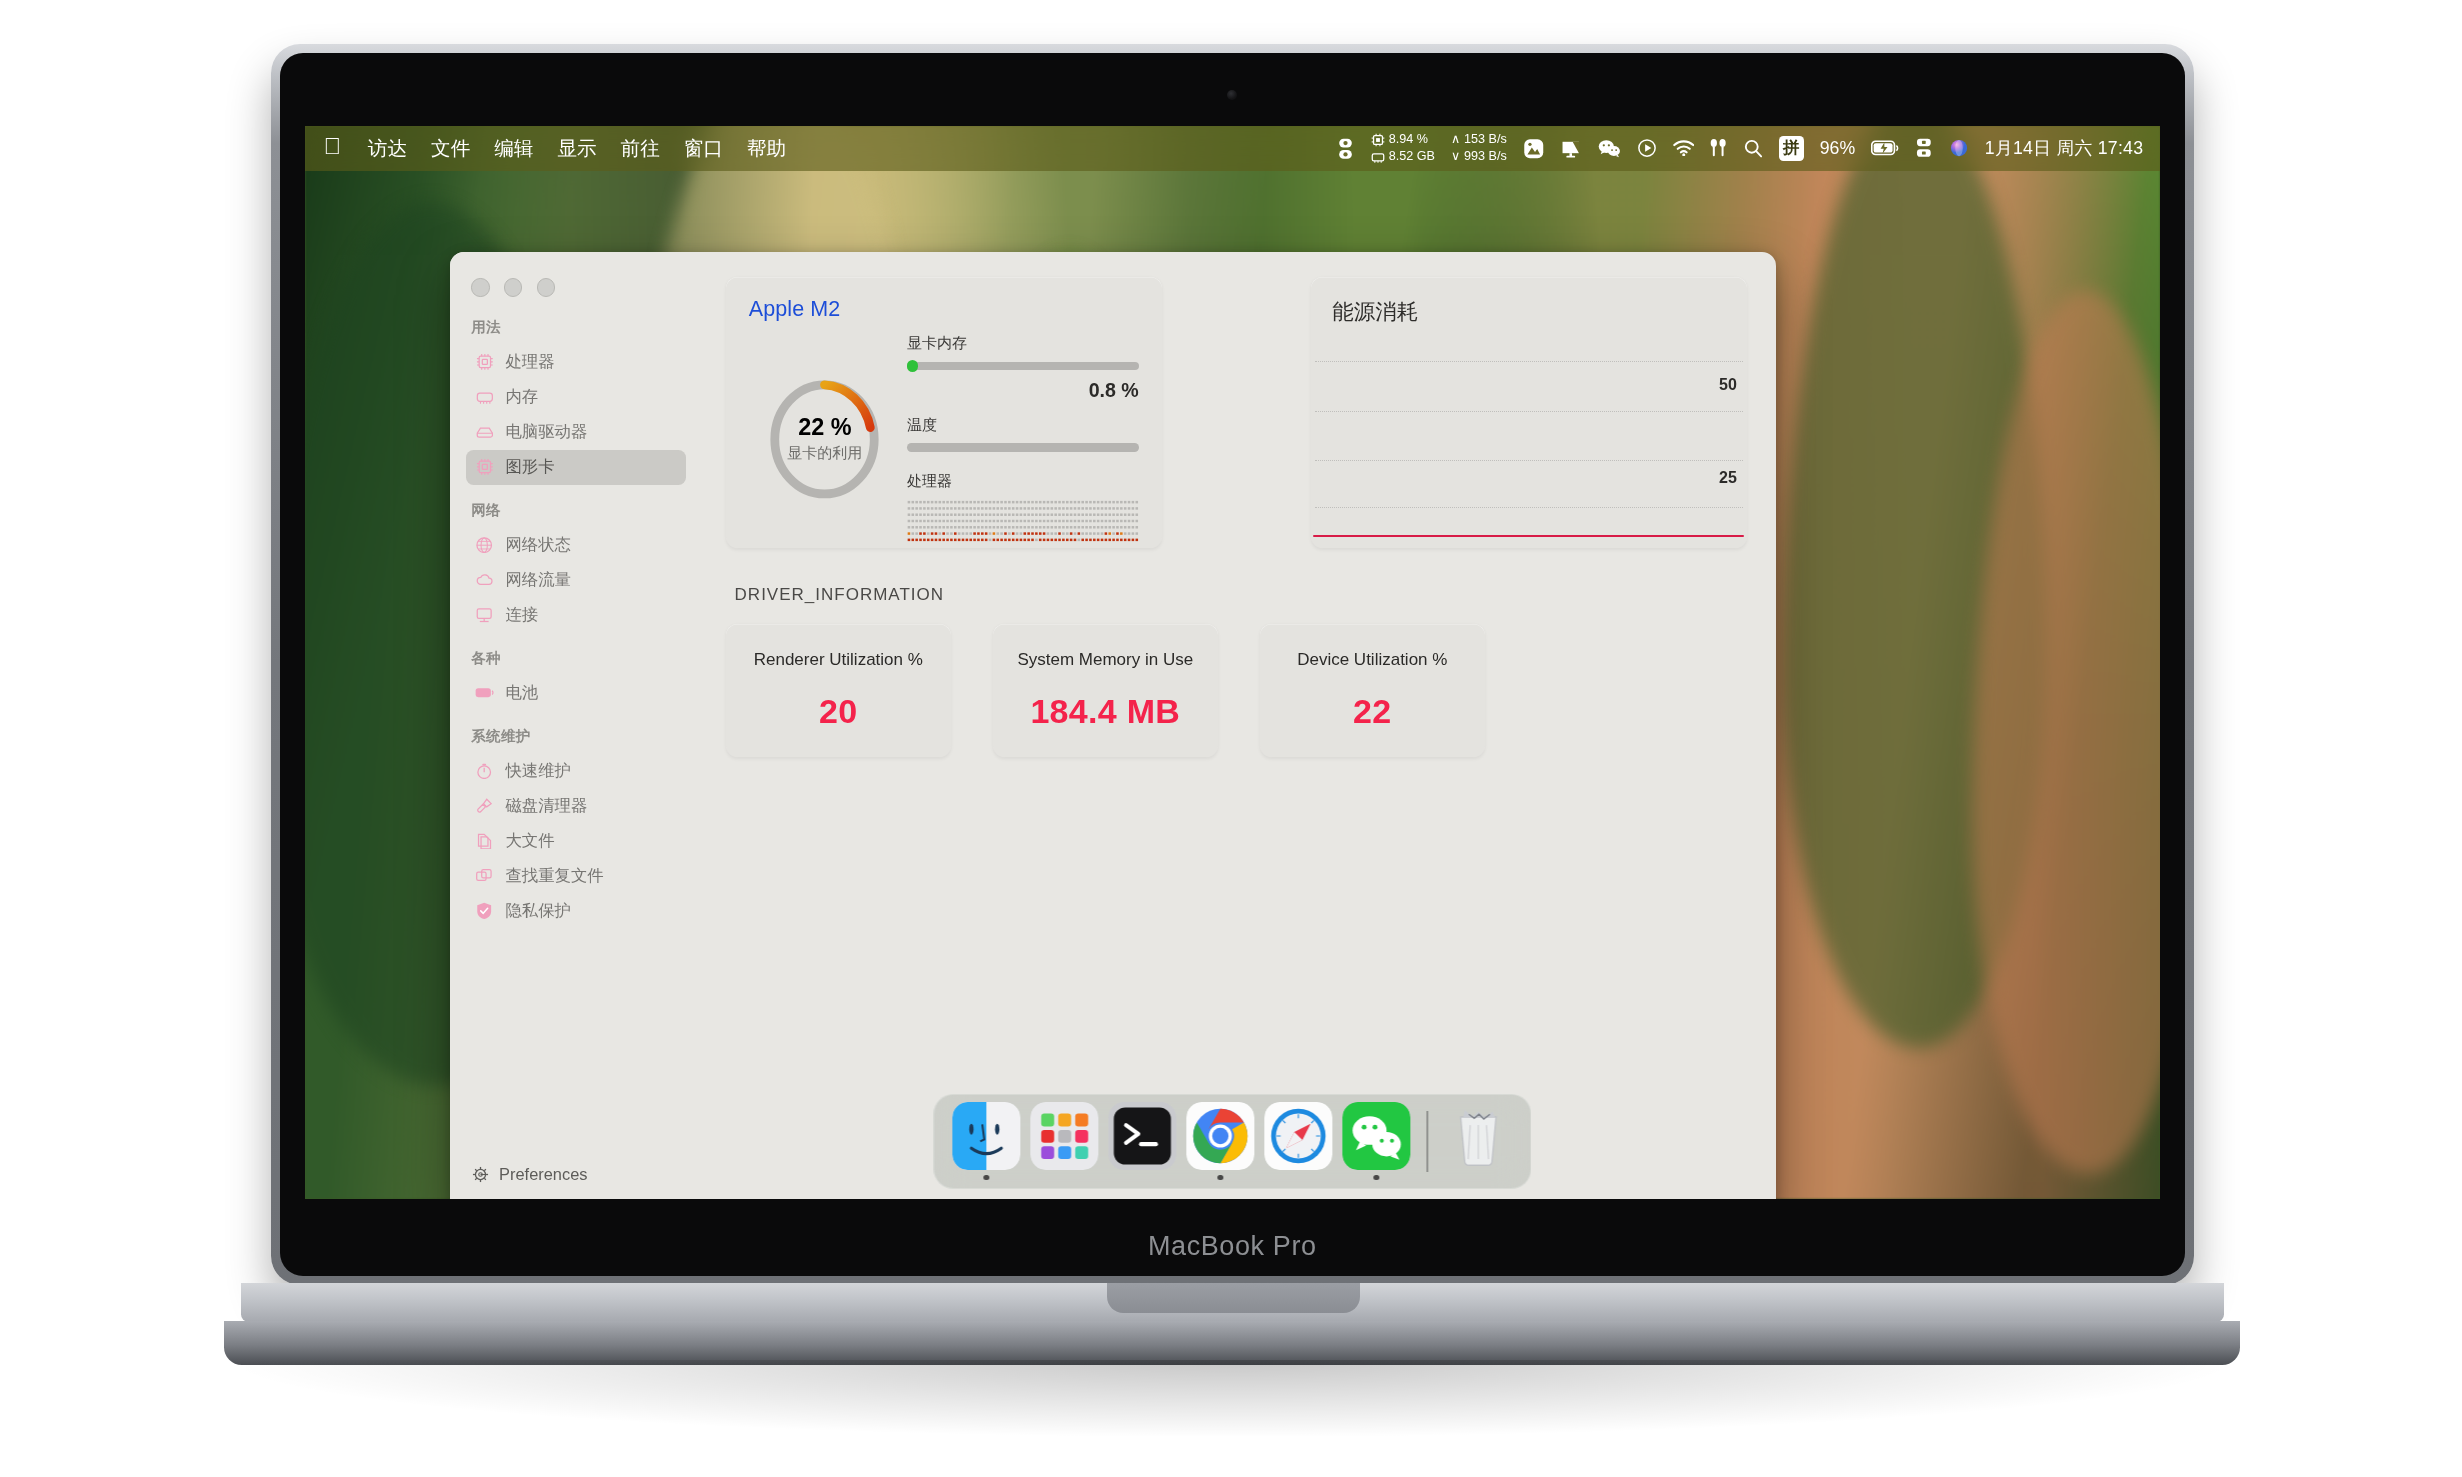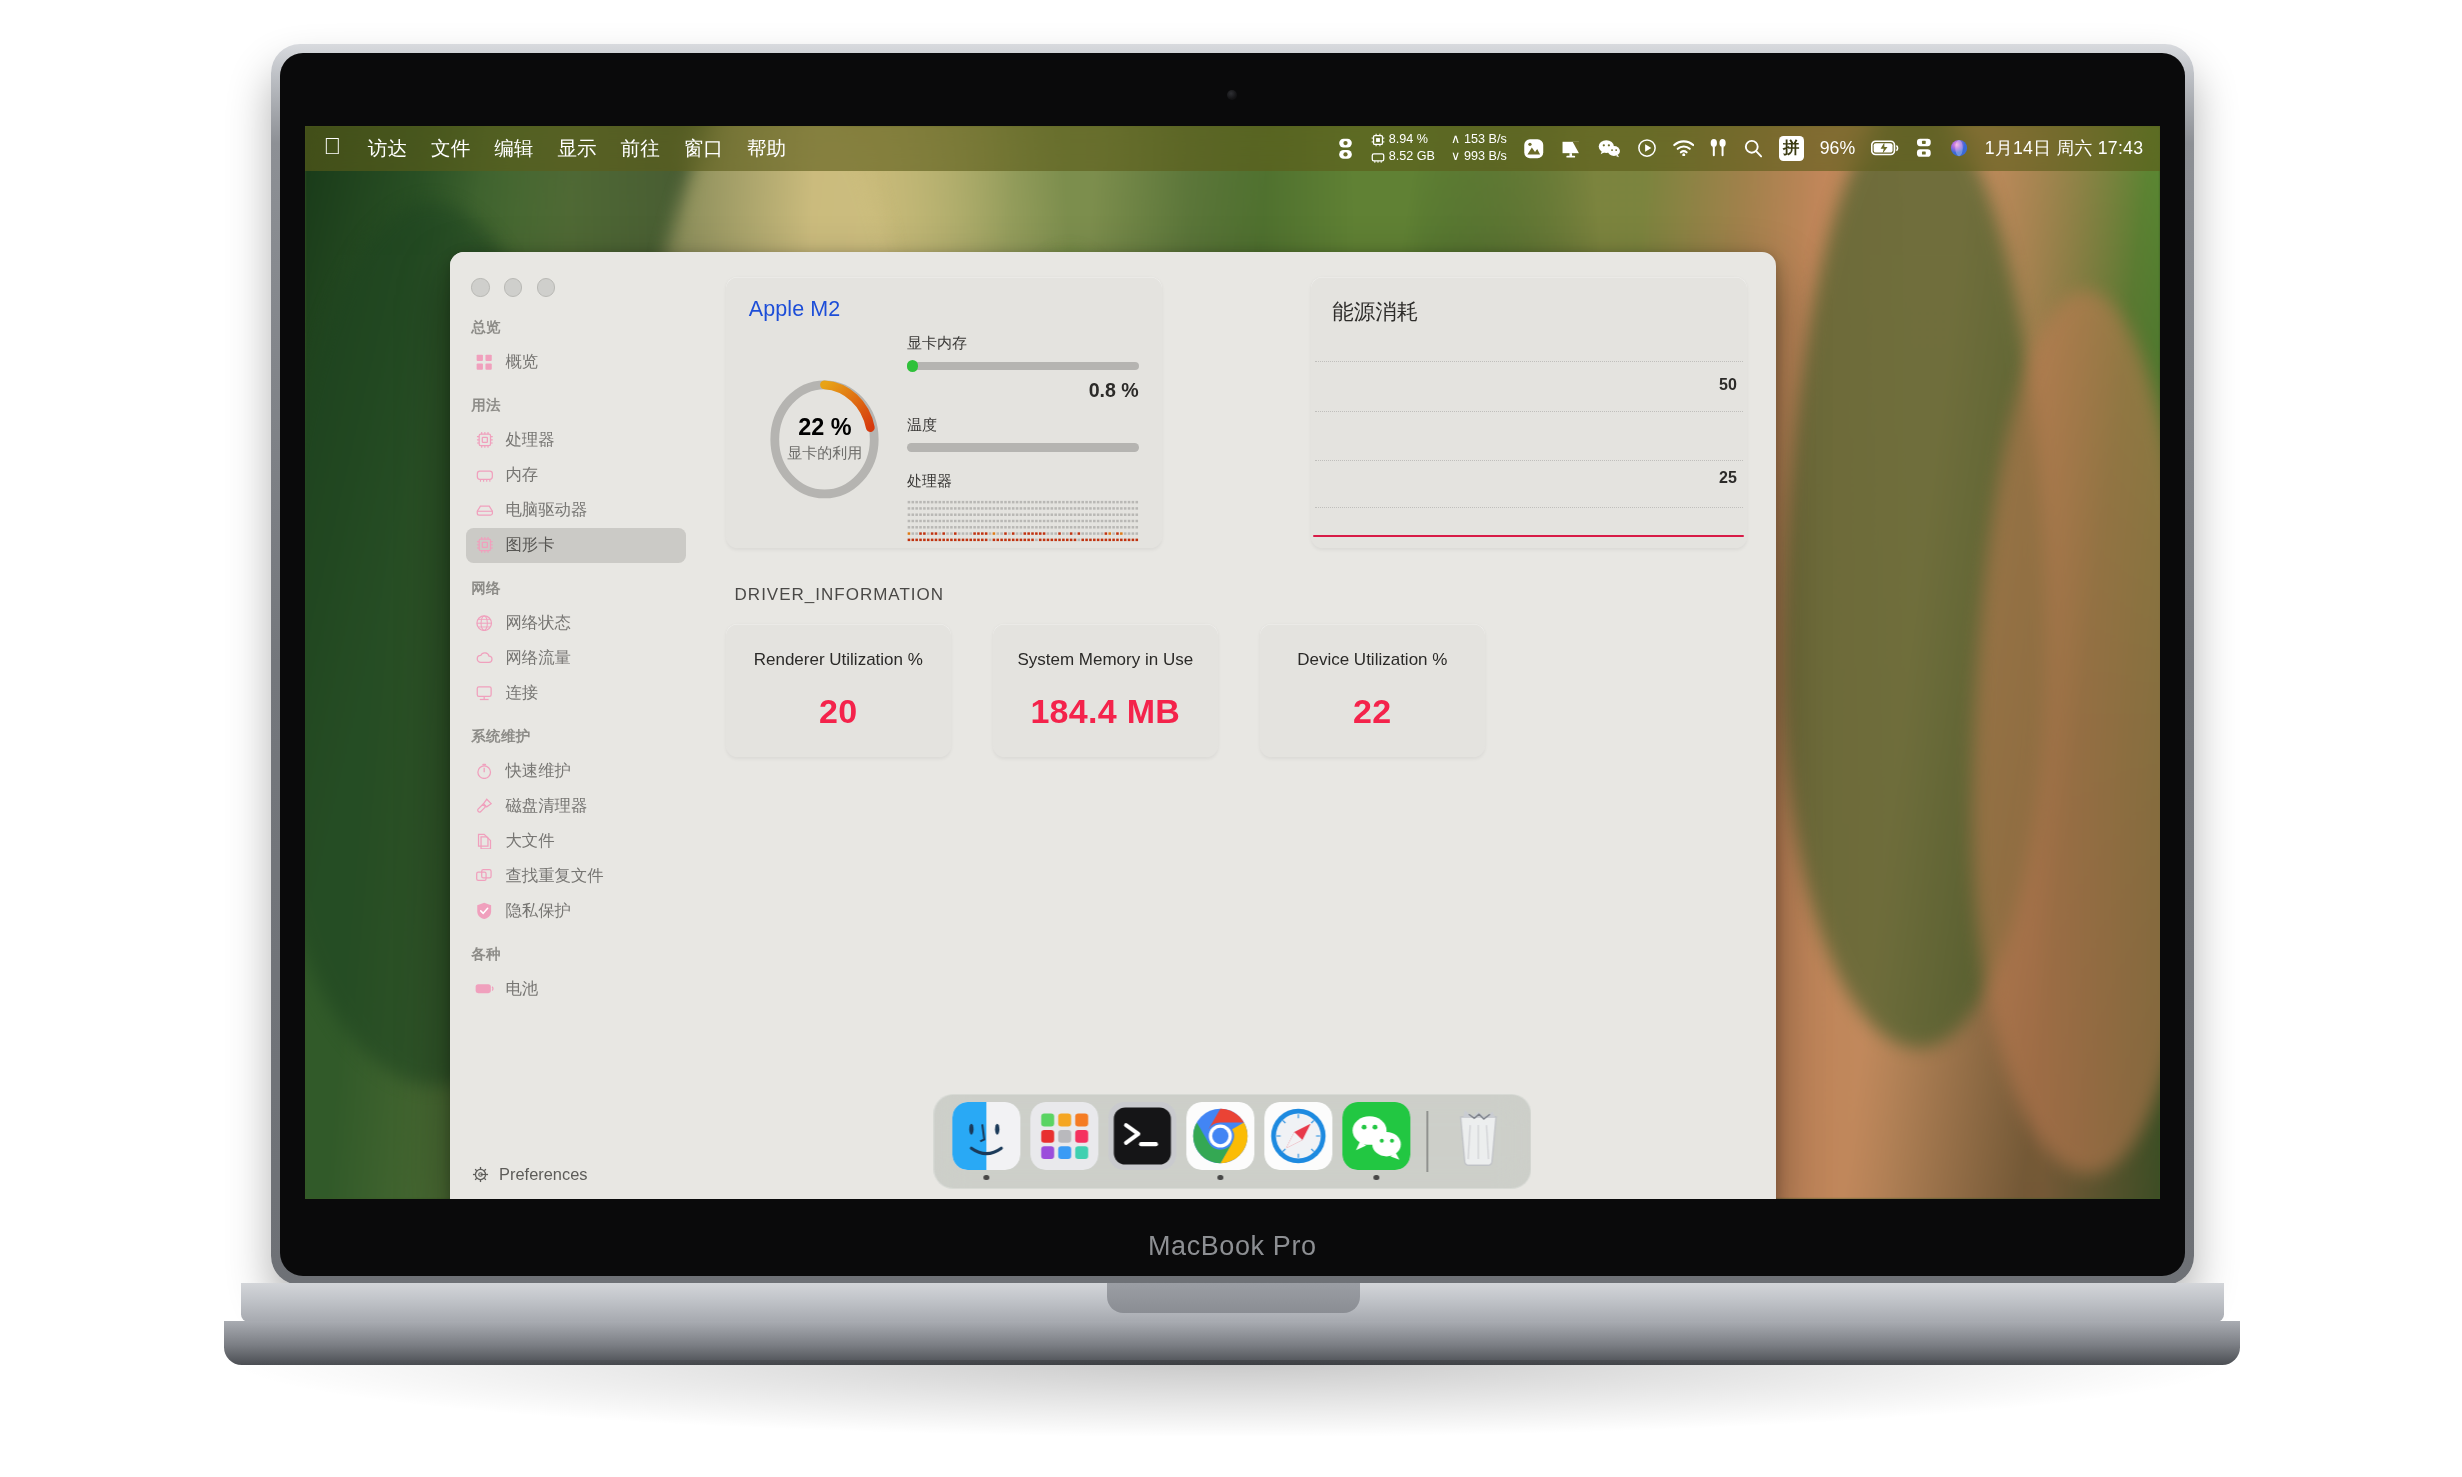--- a/index.html
+++ b/index.html
@@ -473,34 +473,20 @@
 
         <div id="appwin">
 
           <div id="sidebar">
             <div class="traffic">
               <span class="tl"></span>
               <span class="tl"></span>
               <span class="tl"></span>
             </div>
 
-            <div class="sb-group">
-              <div class="sb-group-title">总览</div>
-              <div class="sb-item">
-                <span class="sb-ico">
-                  <svg width="16.4" height="16.4" viewBox="0 0 26 26">
-                      <rect x="1" y="1" width="10" height="10" rx="1.5" fill="#f0a0bd"></rect>
-                      <rect x="15" y="1" width="10" height="10" rx="1.5" fill="#f0a0bd"></rect>
-                      <rect x="1" y="15" width="10" height="10" rx="1.5" fill="#f0a0bd"></rect>
-                      <rect x="15" y="15" width="10" height="10" rx="1.5" fill="#f0a0bd"></rect>
-                    </svg>
-                </span>
-                <span>概览</span>
-              </div>
-            </div>
 
             <div class="sb-group">
               <div class="sb-group-title">用法</div>
               <div class="sb-item">
                 <span class="sb-ico">
                   <svg width="17.7" height="17.7" viewBox="0 0 28 28">
                       <rect x="5" y="5" width="18" height="18" rx="2.5" fill="none" stroke="#f0a0bd" stroke-width="2"></rect>
                       <rect x="10" y="10" width="8" height="8" rx="1" fill="none" stroke="#f0a0bd" stroke-width="2"></rect>
                       <g stroke="#f0a0bd" stroke-width="1.8">
                         <line x1="9" y1="1.5" x2="9" y2="5"></line>
@@ -596,20 +582,33 @@
                       <rect x="2" y="3" width="22" height="15" rx="2.5" fill="none" stroke="#f0a0bd" stroke-width="2"></rect>
                       <line x1="13" y1="18" x2="13" y2="23" stroke="#f0a0bd" stroke-width="2"></line>
                       <line x1="6" y1="23" x2="20" y2="23" stroke="#f0a0bd" stroke-width="2"></line>
                     </svg>
                 </span>
                 <span>连接</span>
               </div>
             </div>
 
             <div class="sb-group">
+              <div class="sb-group-title">各种</div>
+              <div class="sb-item">
+                <span class="sb-ico">
+                  <svg width="19" height="11.4" viewBox="0 0 30 18">
+                      <rect x="1" y="2" width="24" height="14" rx="4" fill="#f0a0bd"></rect>
+                      <path d="M27 6 a4 4 0 0 1 0 6" fill="none" stroke="#f0a0bd" stroke-width="2"></path>
+                    </svg>
+                </span>
+                <span>电池</span>
+              </div>
+            </div>
+
+            <div class="sb-group">
               <div class="sb-group-title">系统维护</div>
               <div class="sb-item">
                 <span class="sb-ico">
                   <svg width="16.4" height="16.4" viewBox="0 0 26 26">
                       <circle cx="13" cy="14.5" r="10" fill="none" stroke="#f0a0bd" stroke-width="2"></circle>
                       <line x1="13" y1="14.5" x2="13" y2="7.5" stroke="#f0a0bd" stroke-width="2"></line>
                       <rect x="10" y="1" width="6" height="3" rx="1.2" fill="#f0a0bd"></rect>
                     </svg>
                 </span>
                 <span>快速维护</span>
@@ -642,33 +641,20 @@
                 <span>查找重复文件</span>
               </div>
               <div class="sb-item">
                 <span class="sb-ico">
                   <svg width="16.4" height="17.7" viewBox="0 0 26 28">
                       <path d="M13 1 L24 5 v10 c0 7 -6 11 -11 12 C8 26 2 22 2 15 V5 z" fill="#f0a0bd"></path>
                       <path d="M7.5 14 l4 4 l7 -8" fill="none" stroke="#fff" stroke-width="2.4" stroke-linecap="round" stroke-linejoin="round"></path>
                     </svg>
                 </span>
                 <span>隐私保护</span>
-              </div>
-            </div>
-
-            <div class="sb-group">
-              <div class="sb-group-title">各种</div>
-              <div class="sb-item">
-                <span class="sb-ico">
-                  <svg width="19" height="11.4" viewBox="0 0 30 18">
-                      <rect x="1" y="2" width="24" height="14" rx="4" fill="#f0a0bd"></rect>
-                      <path d="M27 6 a4 4 0 0 1 0 6" fill="none" stroke="#f0a0bd" stroke-width="2"></path>
-                    </svg>
-                </span>
-                <span>电池</span>
               </div>
             </div>
 
             <div class="prefs">
               <span class="sb-ico">
                 <svg width="17" height="17" viewBox="0 0 27 27">
                     <circle cx="13.5" cy="13.5" r="8" fill="none" stroke="#5d5c59" stroke-width="2"></circle>
                     <circle cx="13.5" cy="13.5" r="2.8" fill="none" stroke="#5d5c59" stroke-width="1.8"></circle>
                     <line x1="13.5" y1="13.5" x2="21" y2="13.5" stroke="#5d5c59" stroke-width="1.8"></line>
                     <g stroke="#5d5c59" stroke-width="2.1">

